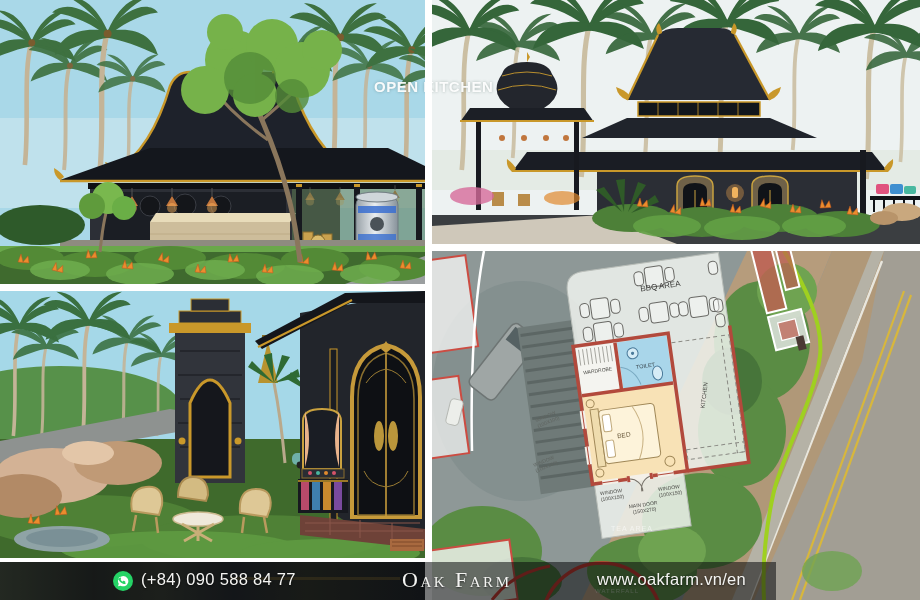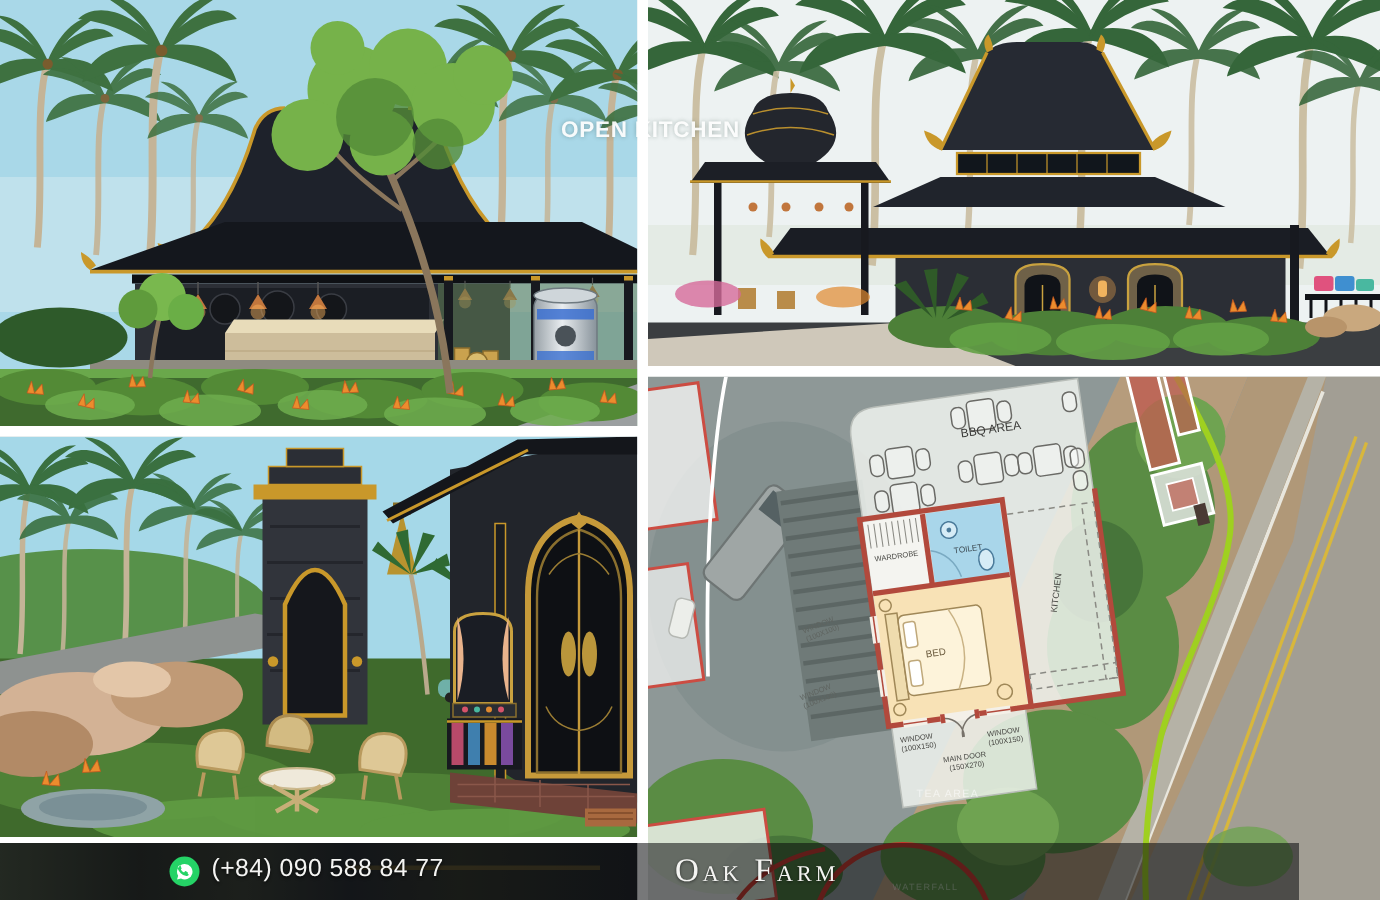--- a/index.html
+++ b/index.html
@@ -10,28 +10,28 @@
   #q-tl{left:0;top:0;width:425px;height:284px;}
   #q-tr{left:432px;top:0;width:488px;height:244px;}
   #q-bl{left:0;top:291px;width:425px;height:267px;}
   #q-strip{left:0;top:562px;width:425px;height:38px;
      background:linear-gradient(90deg,#46503e 0%,#2a2e29 22%,#363b31 38%,#23262b 55%,#2e3127 72%,#1d2025 100%);}
   #q-strip::after{content:"";position:absolute;left:54%;top:40%;width:40%;height:3px;background:#8a6f2e;opacity:.5;}
   #q-br{left:432px;top:251px;width:488px;height:349px;}
   .gap-v{position:absolute;left:425px;top:0;width:7px;height:600px;background:#ffffff;z-index:5;}
   .watermark{position:absolute;left:374px;top:78px;z-index:4;color:rgba(255,255,255,.93);
      font-size:15px;font-weight:bold;letter-spacing:.5px;text-shadow:0 0 3px rgba(40,70,60,.35);}
-  .footer{position:absolute;left:0;top:562px;width:866px;height:38px;z-index:10;
+  .footer{position:absolute;left:0;top:562px;width:776px;height:38px;z-index:10;
      background:rgba(8,9,11,.55);color:#f4f4f2;}
   .footer .wa{position:absolute;left:113px;top:9px;width:20px;height:20px;border-radius:50%;
      background:#25D366;display:flex;align-items:center;justify-content:center;}
   .footer .phone{position:absolute;left:141px;top:8px;font-size:16.5px;font-weight:500;
      letter-spacing:.3px;text-shadow:0 1px 2px rgba(0,0,0,.6);}
   .footer .brand{position:absolute;left:402px;top:5px;font-family:"Liberation Serif", serif;
-     font-size:22px;font-variant:small-caps;letter-spacing:2.5px;text-shadow:0 1px 2px rgba(0,0,0,.6);margin-left:48px;}
+     font-size:22px;font-variant:small-caps;letter-spacing:2.5px;text-shadow:0 1px 2px rgba(0,0,0,.6);}
   .footer .site{position:absolute;left:597px;top:8px;font-size:16.5px;letter-spacing:.3px;
      text-shadow:0 1px 2px rgba(0,0,0,.6);}
   .footer .badge{position:absolute;left:788px;top:14px;width:132px;height:24px;
      background:rgba(98,98,94,.92);color:#e9e9e5;font-size:9.5px;letter-spacing:.6px;
      display:flex;align-items:center;justify-content:center;}
 </style>
 </head>
 <body>
 
 <div class="stage">
@@ -630,15 +630,16 @@
   <div class="gap-v"></div>
 
   <div class="footer">
     <div class="wa">
       <svg width="13" height="13" viewBox="0 0 24 24">
         <path fill="#ffffff" d="M12 2a10 10 0 0 0-8.6 15.1L2 22l5.1-1.3A10 10 0 1 0 12 2zm5.2 13.9c-.3.8-1.5 1.5-2.1 1.5s-1.3.3-4.4-.9c-3.7-1.5-6-5.3-6.2-5.5-.2-.3-1.5-2-1.5-3.8s1-2.7 1.3-3c.3-.3.7-.4.9-.4h.7c.2 0 .5-.1.8.6.3.8 1 2.7 1.1 2.9.1.2.2.4 0 .7-.5 1-1 .9-.7 1.4.9 1.5 1.9 2.5 3.3 3.2.5.3.8.2 1-.1.3-.3.7-.9.9-1.2.2-.3.4-.3.7-.2.3.1 2 1 2.3 1.1.3.2.6.3.6.4.1.2.1.7-.2 1.3z" transform="scale(.95)"></path>
       </svg>
     </div>
     <div class="phone">(+84) 090 588 84 77</div>
     <div class="brand">Oak Farm</div>
+    <div class="site">www.oakfarm.vn/en</div>
   </div>
 
 </div>
 
 </body></html>

